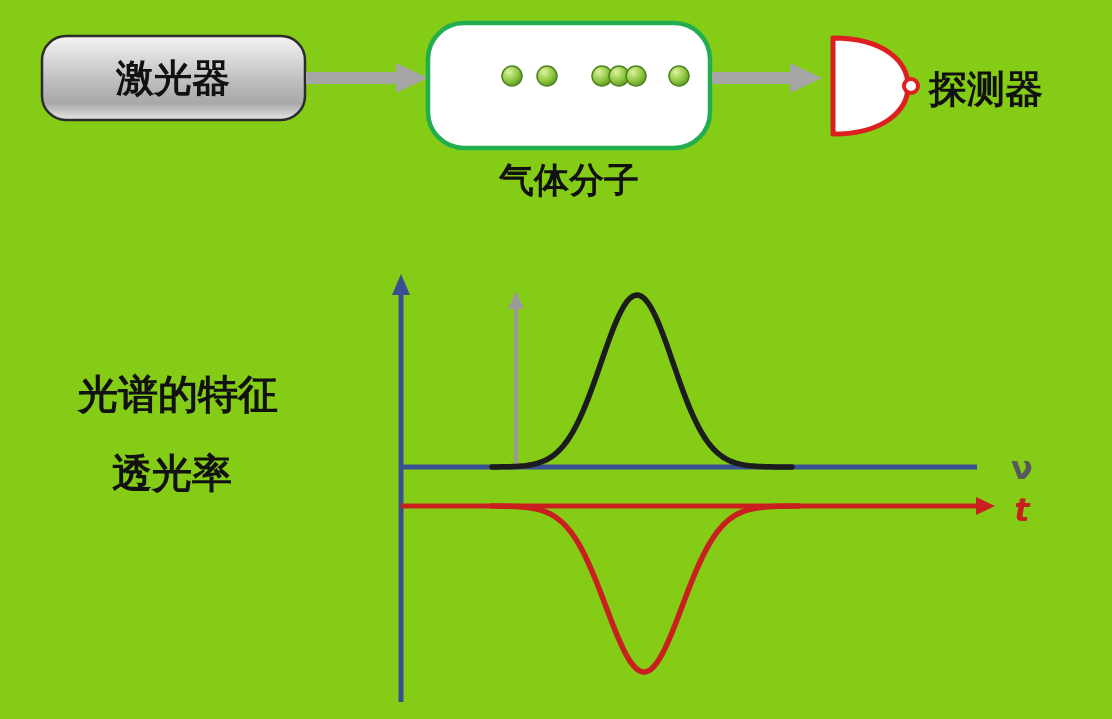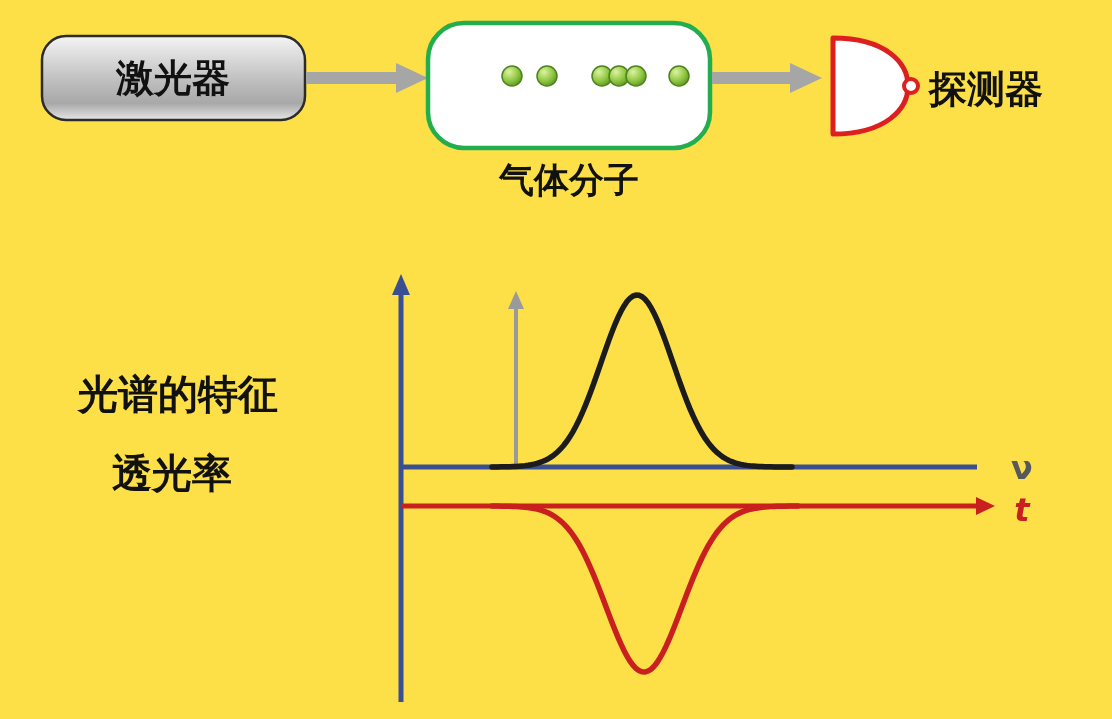--- a/index.html
+++ b/index.html
@@ -1,20 +1,20 @@
 <!DOCTYPE html>
 <html><head>
 <meta charset="utf-8">
 <style>
   html, body { margin: 0; padding: 0; background: #ffffff; }
   .stage {
     position: relative;
     width: 1112px;
     height: 719px;
-    background: #fde047;
+    background: #84cc16;
     overflow: hidden;
     font-family: "Liberation Sans", "DejaVu Sans", sans-serif;
   }
   svg { display: block; }
   .cjk {
     font-family: "Liberation Sans", "DejaVu Sans", sans-serif;
     font-weight: 700;
     fill: #111111;
   }
   .axis-label {

